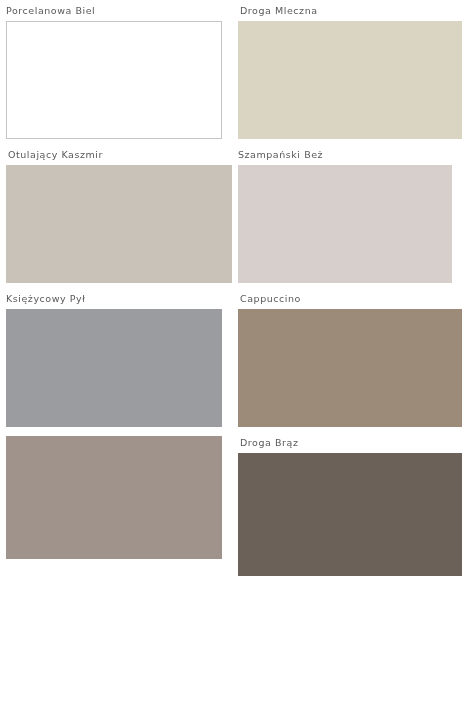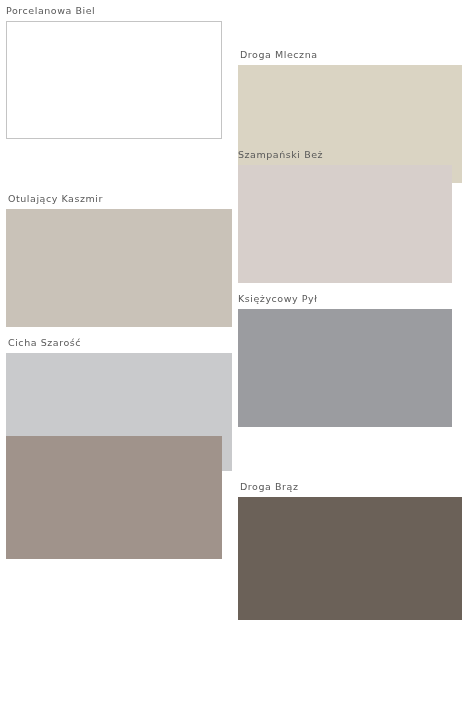--- a/index.html
+++ b/index.html
@@ -49,21 +49,20 @@
     line-height: 13px;
     letter-spacing: 0.55px;
     color: #595959;
     margin: 0 0 4px 0;
     white-space: nowrap;
     font-weight: 400;
   }
 
   .col-right .swatch-label {
     padding-left: 2px;
-    margin-top: 44px;
   }
 
   .swatch-chip {
     height: 118px;
     width: 100%;
     box-sizing: border-box;
     background: #ffffff;
   }
   .swatch-chip.bordered {
     border: 1px solid #c4c4c4;
@@ -86,27 +85,27 @@
         <div class="swatch-chip" style="background-color: rgb(218, 212, 195);"></div>
       </div>
       <div class="swatch-cell col-right row-2">
         <div class="swatch-label">Otulający Kaszmir</div>
         <div class="swatch-chip" style="background-color: rgb(201, 194, 184);"></div>
       </div>
       <div class="swatch-cell col-left row-2">
         <div class="swatch-label">Szampański Beż</div>
         <div class="swatch-chip" style="background-color: rgb(215, 207, 203);"></div>
       </div>
-      <div class="swatch-cell col-right row-3">
-        <div class="swatch-label">Cicha Szarość</div>
-        <div class="swatch-chip" style="background-color: rgb(201, 202, 204);"></div>
-      </div>
       <div class="swatch-cell col-left row-4">
         <div class="swatch-label">Księżycowy Pył</div>
         <div class="swatch-chip" style="background-color: rgb(155, 156, 160);"></div>
+      </div>
+      <div class="swatch-cell col-right row-4">
+        <div class="swatch-label">Cappuccino</div>
+        <div class="swatch-chip" style="background-color: rgb(155, 139, 120);"></div>
       </div>
       <div class="swatch-cell col-left row-5">
         <div class="swatch-chip" style="background-color: rgb(160, 147, 139);"></div>
       </div>
       <div class="swatch-cell col-right row-5">
         <div class="swatch-label">Droga Brąz</div>
         <div class="swatch-chip" style="background-color: rgb(107, 97, 88);"></div>
       </div>
     </div>
 </div>

